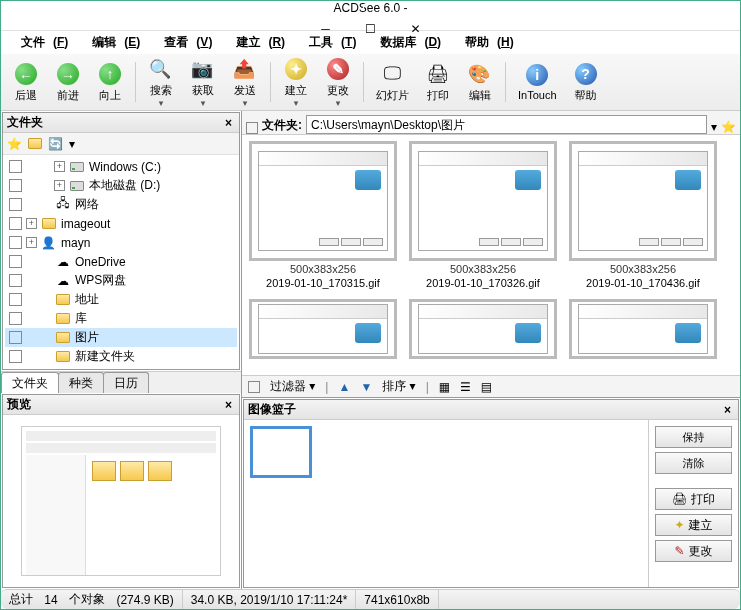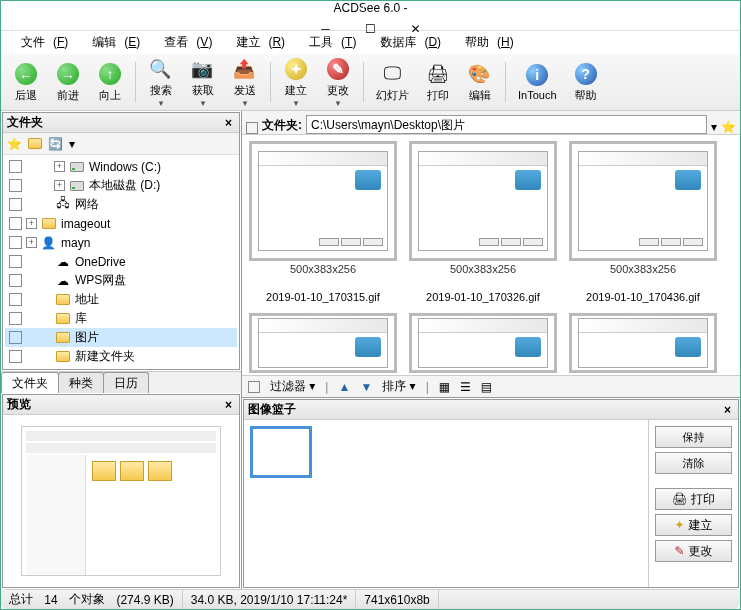--- a/index.html
+++ b/index.html
@@ -4,21 +4,21 @@
 <style>
 * { margin:0; padding:0; box-sizing:border-box; font-family:"Microsoft YaHei","Segoe UI",Tahoma,sans-serif; font-size:12px; }
 body { background:#fff; width:741px; height:610px; overflow:hidden; border:1px solid #4a8; }
 .titlebar { height:30px; background:#fff; display:flex; align-items:center; padding:0 8px; border-bottom:1px solid #e0e0e0;flex-direction:column; }
 .titlebar .appicon { width:16px; height:16px; background:linear-gradient(#2a7a2a,#1a5a1a); border-radius:2px; margin-right:6px; position:relative; }
 .titlebar .appicon::after{content:'';position:absolute;top:3px;left:3px;width:6px;height:6px;border:1px solid #fff;border-right:0;border-bottom:0;}
 .titlebar .title { flex:1; }
 .winbtns { display:flex; }
 .winbtn { width:45px; height:28px; display:flex; align-items:center; justify-content:center; cursor:default; }
 .menubar { height:22px; display:flex; align-items:center; padding:0 4px; background:#fff; }
-.menubar span { padding:2px 8px; cursor:default; }
+.menubar span { padding:2px 8px; cursor:default;font-weight:bold; }
 .menubar u { text-decoration:underline; }
 .toolbar { height:58px; background:linear-gradient(#f8f8f8,#ececec); border-top:1px solid #fff; border-bottom:1px solid #ccc; display:flex; align-items:center; padding:0 4px; }
 .tbtn { display:flex; flex-direction:column; align-items:center; padding:2px 8px; min-width:42px; cursor:default; }
 .tbtn .tic { width:24px; height:24px; display:flex; align-items:center; justify-content:center; font-size:18px; }
 .tbtn .tlbl { font-size:11px; margin-top:2px; }
 .tsep { width:1px; height:40px; background:#ccc; margin:0 4px; }
 .circle-ic{width:22px;height:22px;border-radius:50%;display:flex;align-items:center;justify-content:center;color:#fff;font-weight:bold;font-size:14px;}
 .green{background:radial-gradient(circle at 30% 30%,#8d8,#2a2);}
 .yellow{background:radial-gradient(circle at 30% 30%,#fe8,#ca2);}
 .blue{background:radial-gradient(circle at 30% 30%,#8cf,#25a);}
@@ -55,21 +55,21 @@
 .pathbar .pth { flex:1; background:#fff; border:1px solid #999; height:19px; padding:1px 4px; }
 .thumbs { flex:1; overflow:auto; padding:6px; display:flex; flex-wrap:wrap; gap:10px; align-content:flex-start; background:#fff;}
 .thumb { width:150px; display:flex; flex-direction:column; align-items:center; }
 .thumb-box { width:148px; height:120px; background:#fff; border:3px solid #bbb; display:flex; align-items:center; justify-content:center; overflow:hidden;}
 .thumb-inst{width:130px;height:100px;background:#fff;border:1px solid #aaa;position:relative;font-size:6px;}
 .thumb-inst .ti-hdr{height:14px;background:linear-gradient(90deg,#fff,#e8e8e8);border-bottom:1px solid #ccc;}
 .thumb-inst .ti-blue{position:absolute;top:18px;right:6px;width:26px;height:20px;background:linear-gradient(#5ad,#38b);border-radius:3px;}
 .thumb-inst .ti-btns{position:absolute;bottom:4px;right:4px;display:flex;gap:2px;}
 .thumb-inst .ti-btn{width:20px;height:8px;background:#eee;border:1px solid #999;}
 .thumb-dim { font-size:11px; color:#333; margin-top:2px;}
-.thumb-name { font-size:11px; text-align:center; margin-top:16px; word-break:break-all;}
+.thumb-name { font-size:11px; text-align:center; margin-top:2px; word-break:break-all;}
 .filterbar { height:22px; background:#f4f4f4; border-top:1px solid #ccc; display:flex; align-items:center; padding:0 6px; gap:10px;}
 .filterbar .cb2{width:12px;height:12px;border:1px solid #888;}
 .bottom-row{display:flex;flex:0 0 192px;border-top:1px solid #999;}
 .basket{flex:1;display:flex;flex-direction:column;overflow:hidden;}
 .basket-body{flex:1;display:flex;overflow:hidden;}
 .basket-thumbs{flex:1;padding:6px;display:flex;gap:4px;}
 .basket-side{width:90px;border-left:1px solid #ccc;padding:6px;display:flex;flex-direction:column;gap:4px;}
 .bbtn{height:22px;border:1px solid #999;background:linear-gradient(#fafafa,#e4e4e4);display:flex;align-items:center;justify-content:center;cursor:default;font-size:11px;gap:4px;}
 .bthumb{width:62px;height:52px;border:3px solid #4a90d9;background:#fff;}
 .statusbar { height:20px; background:linear-gradient(#f4f4f4,#e4e4e4); border-top:1px solid #ccc; display:flex; align-items:center; font-size:11px;border-radius:6px;}

